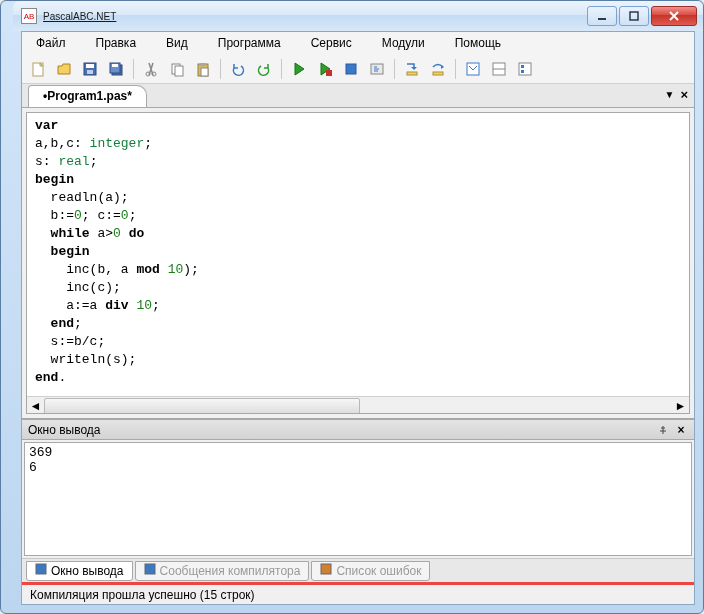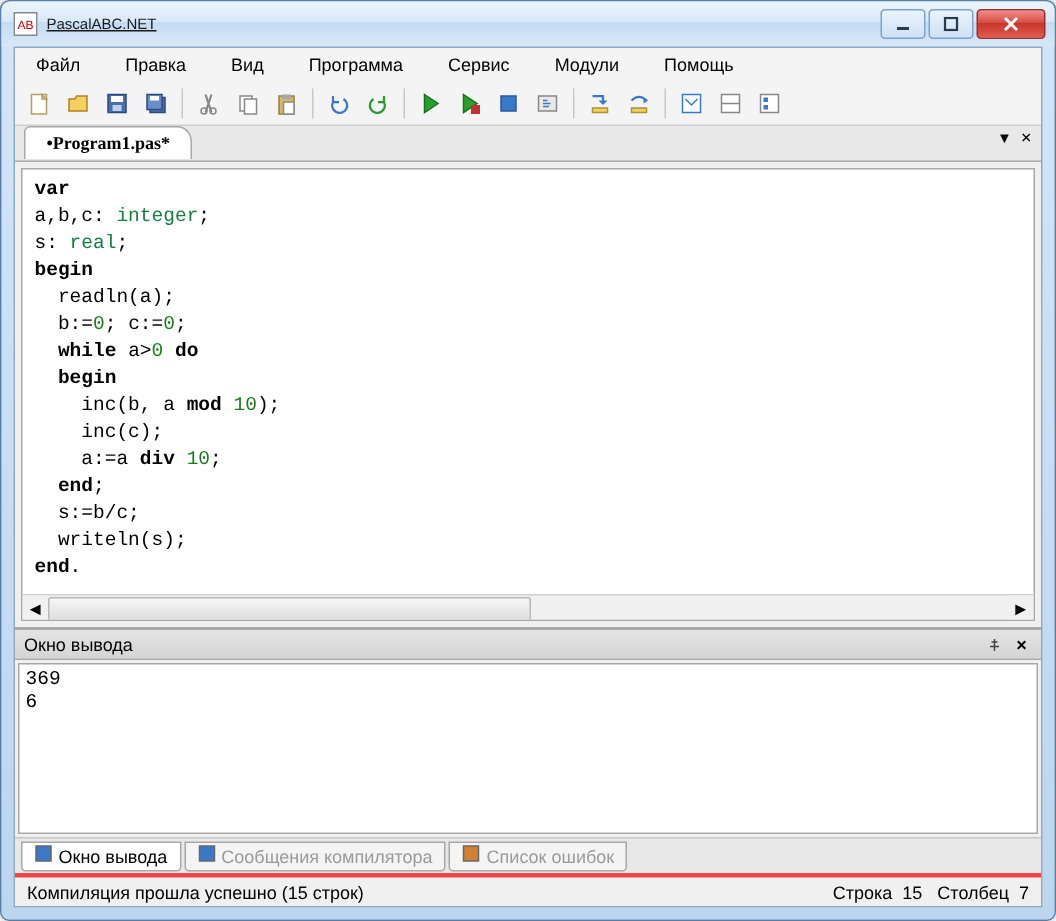--- a/index.html
+++ b/index.html
@@ -4,20 +4,21 @@
 <style>
   * { box-sizing: border-box; margin: 0; padding: 0; }
   html, body { width: 704px; height: 614px; font-family: "Segoe UI", Tahoma, sans-serif; font-size: 12px; overflow: hidden; }
   .window {
     width: 704px; height: 614px;
     background: linear-gradient(to bottom, #d3e5f8 0%, #bcd6ef 100%);
     border: 1px solid #5a7ea3;
     border-radius: 6px;
     display: flex; flex-direction: column;
     box-shadow: 0 0 6px rgba(0,0,0,0.3);
+    padding-left: 12px;
   }
   .titlebar {
     height: 30px; display: flex; align-items: center;
     padding: 0 2px 0 8px;
     background: linear-gradient(to bottom, #ecf4fc 0%, #d9e9f9 45%, #c4dbf3 46%, #d8e8f8 100%);
     border-top-left-radius: 6px; border-top-right-radius: 6px;
   }
   .titlebar .app-icon {
     width: 16px; height: 16px; margin-right: 6px;
     background: #fff; border: 1px solid #888; font-size: 8px;
@@ -53,24 +54,23 @@
     height: 30px; display: flex; align-items: center; gap: 2px;
     padding: 2px 4px; background: #f4f4f4;
     border-bottom: 1px solid #d0d0d0;
   }
   .tool-btn {
     width: 24px; height: 24px; display: flex; align-items: center; justify-content: center;
     border-radius: 3px; cursor: default;
   }
   .tool-sep { width: 1px; height: 20px; background: #c8c8c8; margin: 0 3px; }
   .tab-strip {
-    height: 24px; background: #e8e8e8; display: flex; align-items: flex-start;
+    height: 24px; background: #e8e8e8; display: flex; align-items: center;
     padding: 0 6px; position: relative;
     border-bottom: 1px solid #a8a8a8;
-    font-family: Liberation Serif, serif;
   }
   .tab {
     height: 22px; padding: 3px 14px 0 14px;
     background: #fff; border: 1px solid #a8a8a8; border-bottom: none;
     border-top-left-radius: 4px; border-top-right-radius: 10px;
     font-weight: bold; font-size: 12px;
     margin-bottom: -1px;
   }
   .tab-strip .right { margin-left: auto; display: flex; align-items: center; gap: 6px; padding-bottom: 3px; }
   .editor {
@@ -339,19 +339,15 @@
         <div class="btab disabled">
           <span><svg class="btab-icon" viewBox="0 0 12 12">
               <rect x="1" y="1" width="10" height="10" fill="#d08030" stroke="#666"></rect>
             </svg></span>
           <span>Список ошибок</span>
         </div>
       </div>
 
     <div class="statusbar">
       <div class="left">Компиляция прошла успешно (15 строк)</div>
-      <div class="right">
-        <span><span>Строка</span>&nbsp;&nbsp;<span>15</span></span>
-        <span><span>Столбец</span>&nbsp;&nbsp;<span>7</span></span>
-      </div>
     </div>
   </div>
 </div>
 
 </body></html>

